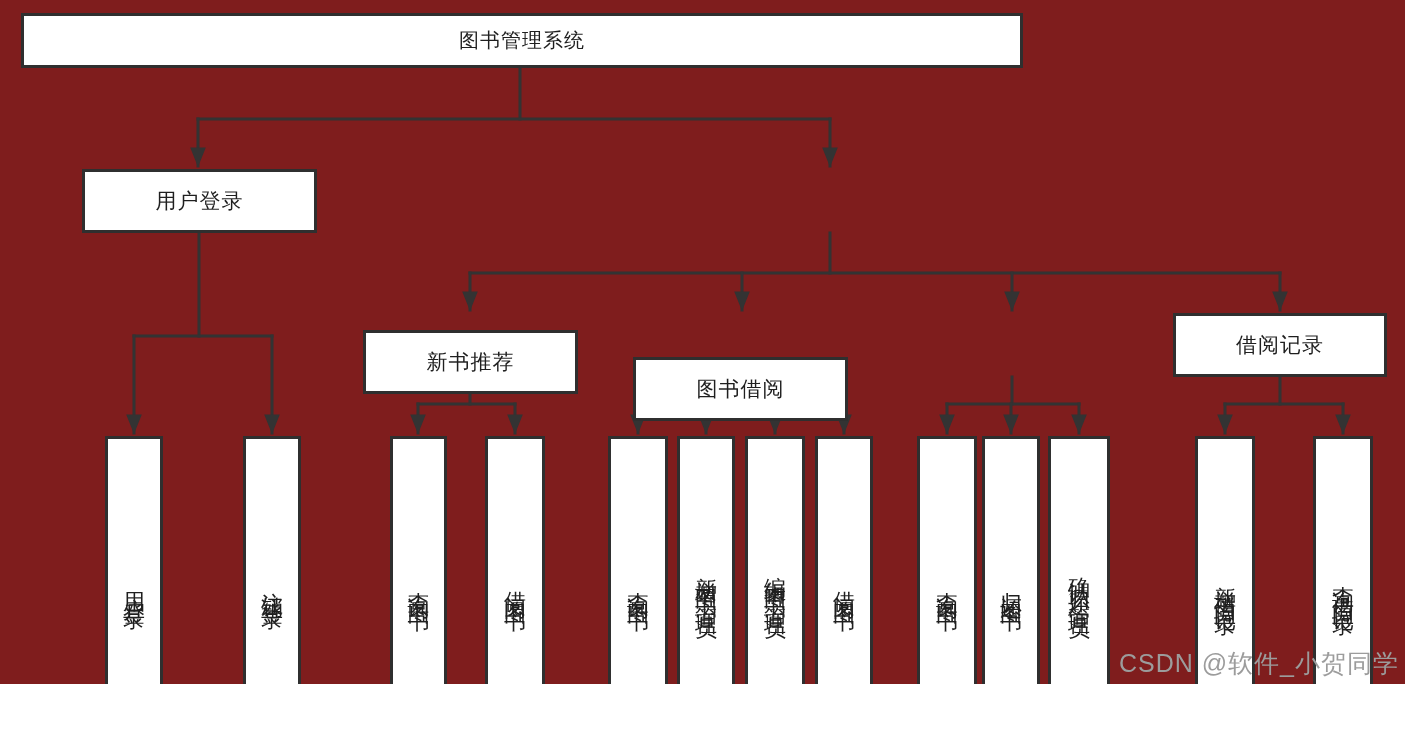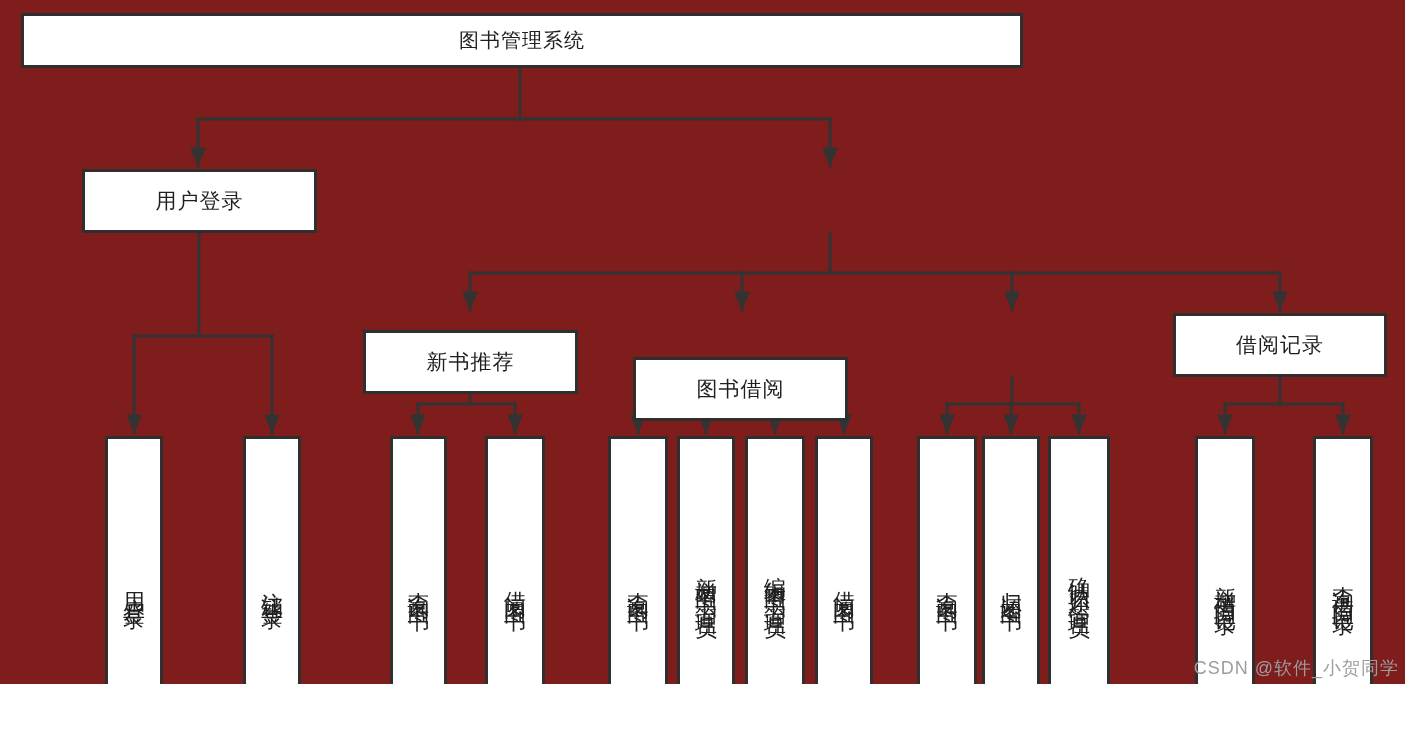--- a/index.html
+++ b/index.html
@@ -38,21 +38,21 @@
     writing-mode: vertical-rl;
     text-orientation: mixed;
     font-size: 22px;
     letter-spacing: 6px;
     line-height: 1;
   }
   .watermark {
     position: absolute;
     right: 6px;
     bottom: 4px;
-    font-size: 18px;
+    font-size: 25px;
     color: #9c9c9c;
     z-index: 3;
     letter-spacing: 1px;
     white-space: nowrap;
   }
 </style>
 </head>
 <body>
 
 <div id="canvas">

